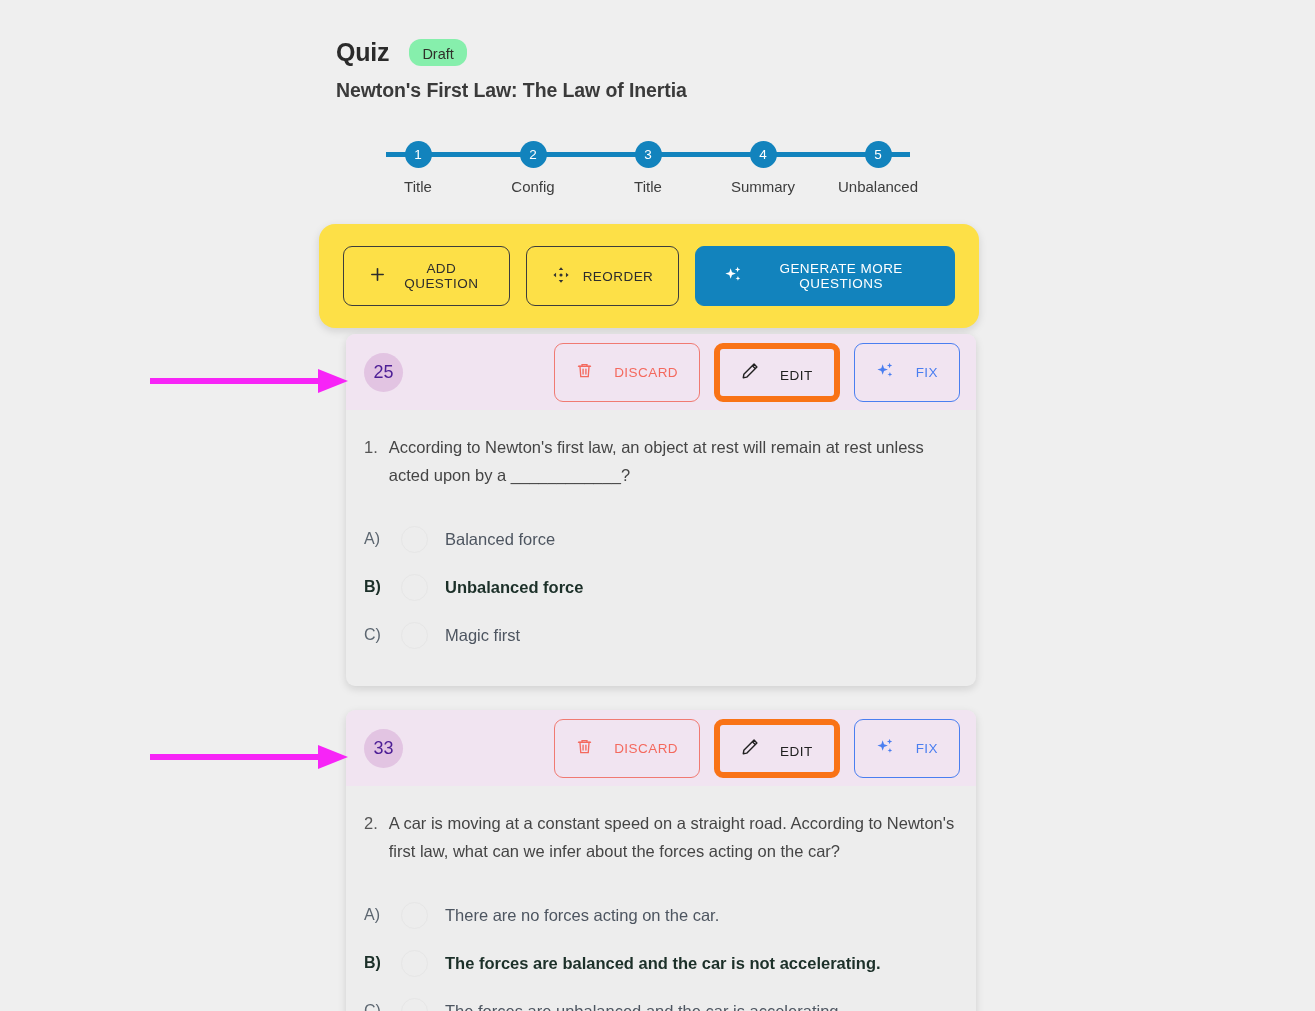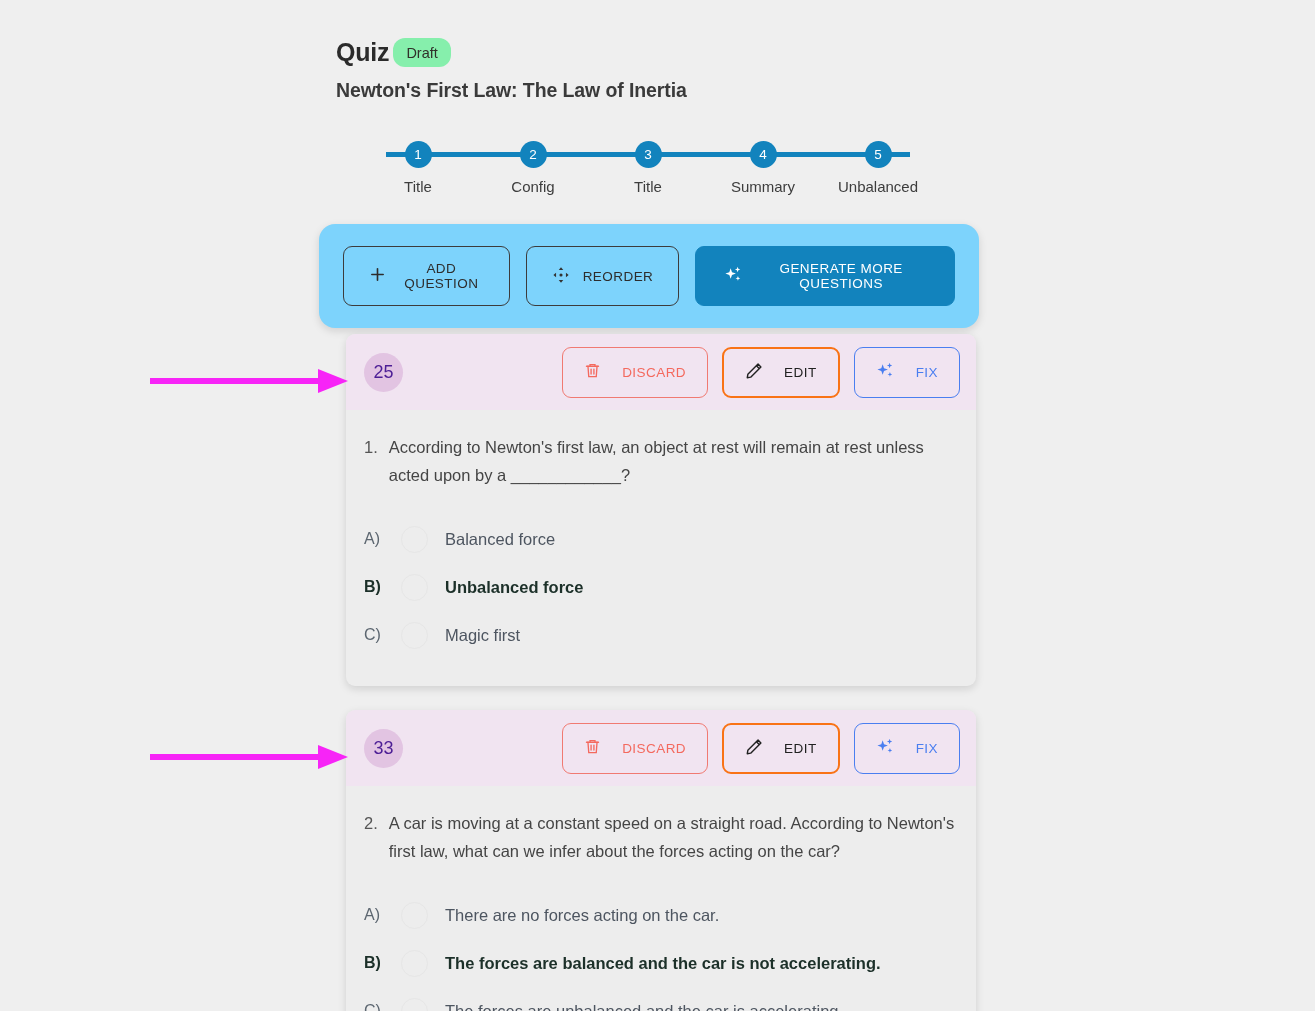--- a/index.html
+++ b/index.html
@@ -11,21 +11,21 @@
     font-family: "Liberation Sans", sans-serif;
     color: #353535;
     overflow: hidden;
     position: relative;
   }
 
   .page { position: relative; width: 1315px; height: 1011px; }
 
   
   .header { position: absolute; left: 336px; top: 38px; }
-  .title-row { display: flex; gap: 4px; }
+  .title-row { display: flex; align-items: center; gap: 20px; }
   .quiz-title {
     font-size: 25px;
     font-weight: bold;
     color: #2b2b2b;
     letter-spacing: -0.2px;
   }
   .draft-badge {
     background: #86efac;
     color: #30302a;
     font-size: 14.5px;
@@ -82,21 +82,21 @@
     color: #3d3d3d;
   }
 
   
   .toolbar {
     position: absolute;
     left: 319px;
     top: 224px;
     width: 660px;
     padding: 22px 24px;
-    background: #7dd3fc;
+    background: #fde047;
     border-radius: 16px;
     box-shadow: 0 3px 9px rgba(0,0,0,0.13);
     display: flex;
     gap: 16px;
   }
   .btn {
     display: inline-flex;
     align-items: center;
     gap: 13px;
     border-radius: 9px;
@@ -159,21 +159,21 @@
     gap: 21px;
     border-radius: 9px;
     font-size: 13.5px;
     letter-spacing: 0.45px;
     padding: 13px 21px;
     background: transparent;
     cursor: pointer;
     font-family: "Liberation Sans", sans-serif;
   }
   .act-discard { border: 1px solid #f07a72; color: #f4695e; }
-  .act-edit    { border: 2px solid #f97316; color: #212121; }
+  .act-edit    { border: 6px solid #f97316; color: #212121; align-items: flex-end; }
   .act-fix     { border: 1px solid #4a7ef0; color: #4a7ef0; }
 
   .qbody { padding: 24px 18px 0 18px; }
   .qtext {
     display: flex;
     gap: 11px;
     font-size: 16.5px;
     line-height: 1.68;
     color: #454545;
   }

